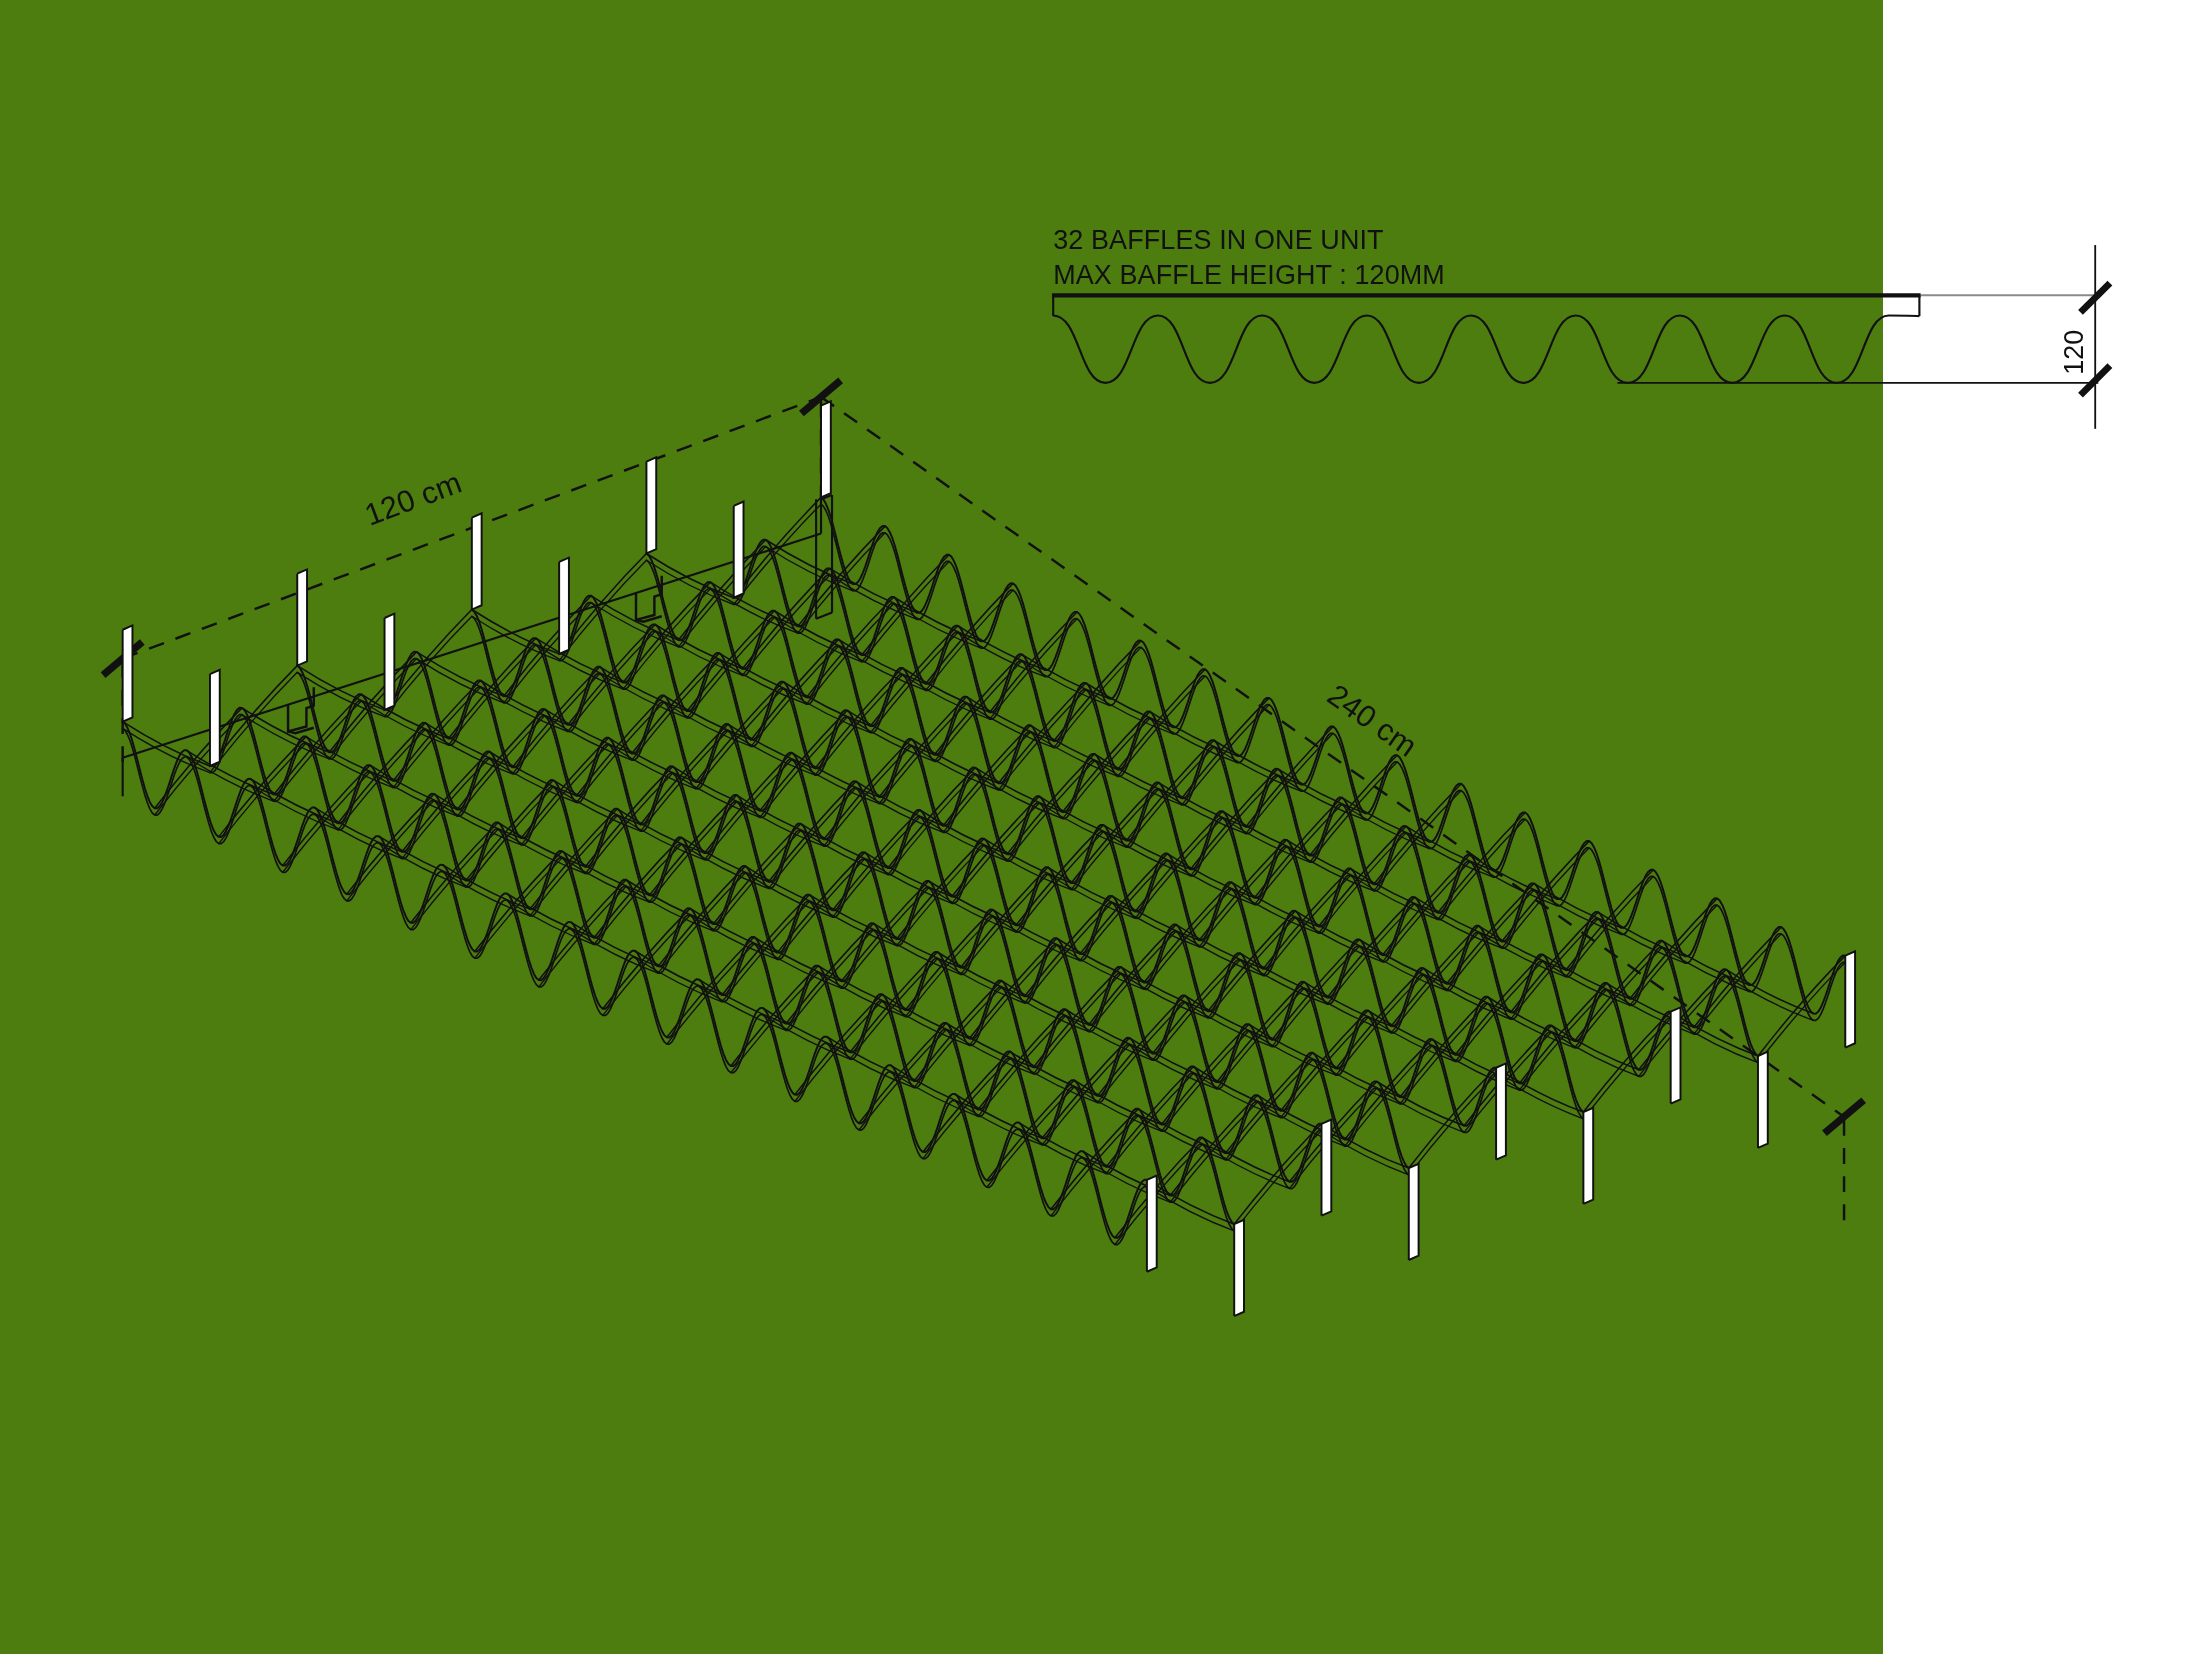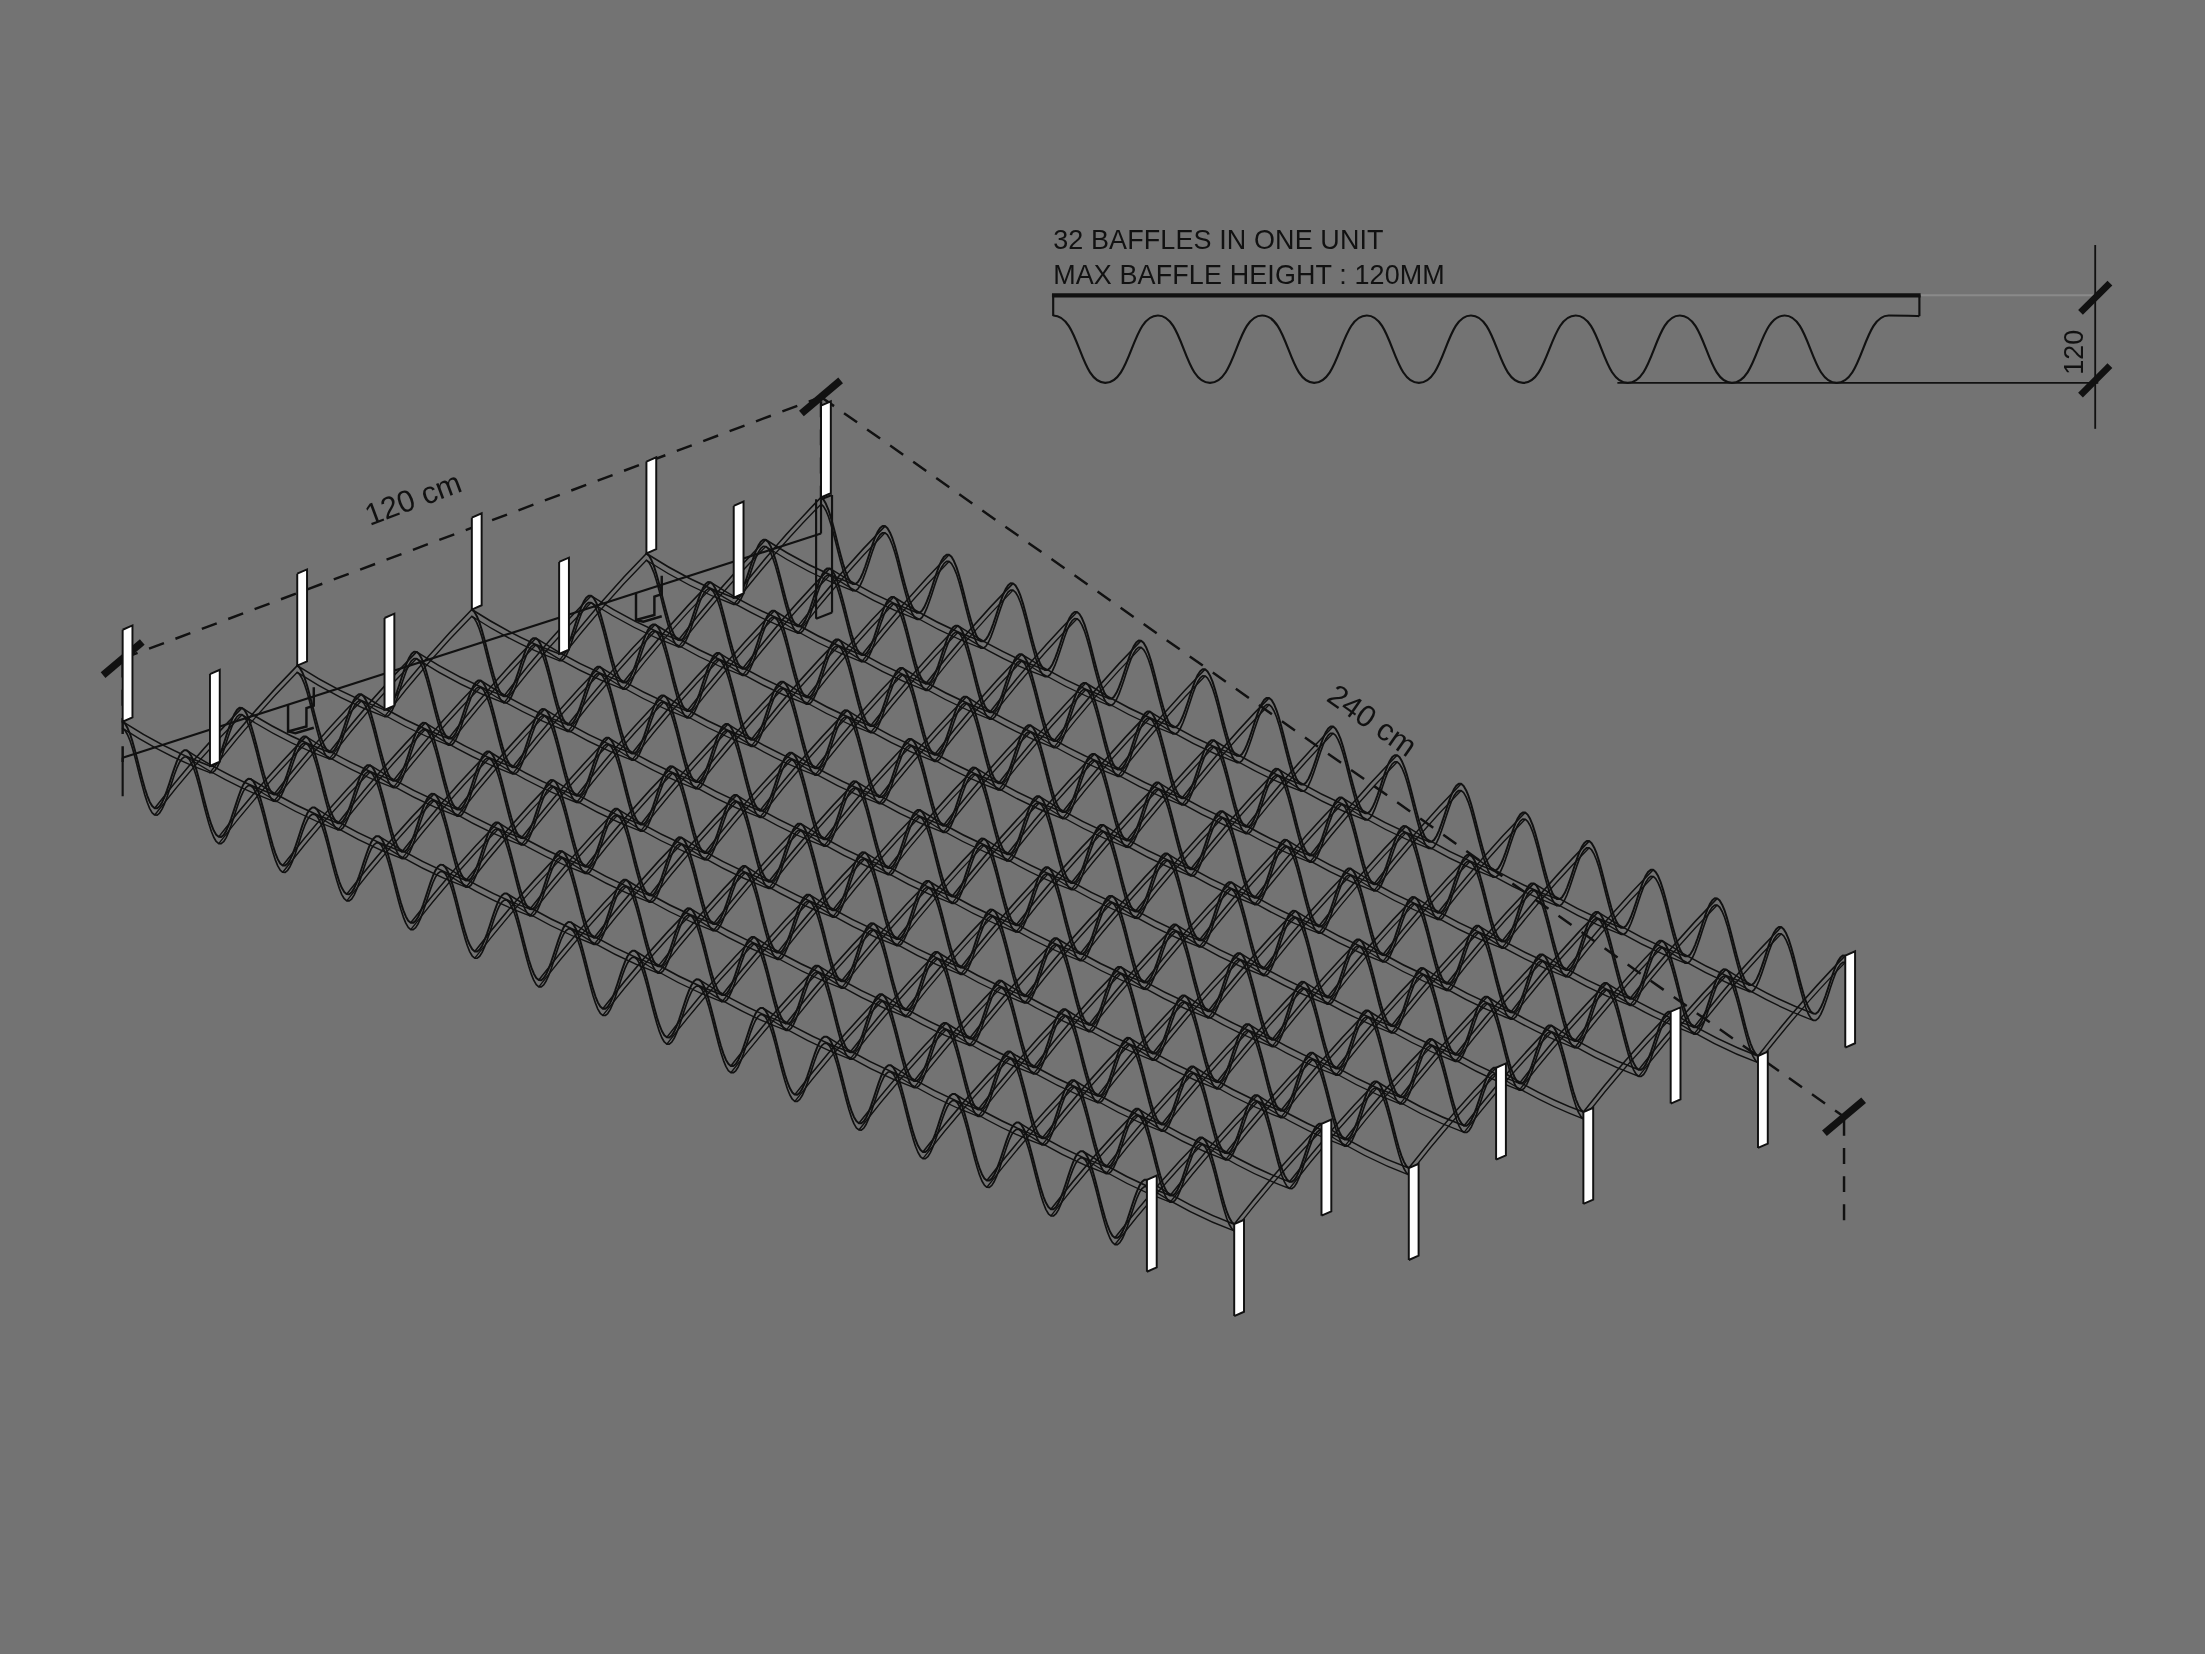--- a/index.html
+++ b/index.html
@@ -8,23 +8,23 @@
     background: #ffffff;
   }
   body {
     width: 2205px;
     height: 1654px;
     overflow: hidden;
     font-family: "Liberation Sans", sans-serif;
   }
   #sheet {
     position: relative;
-    width: 2205px;
+    width: 1883px;
     height: 1654px;
-    background: #737373;
+    background: #4d7c0f;
   }
   #sheet > svg {
     position: absolute;
     top: 0;
     left: 0;
     width: 2205px;
     height: 1654px;
   }
   .note-text {
     font-family: "Liberation Sans", sans-serif;

